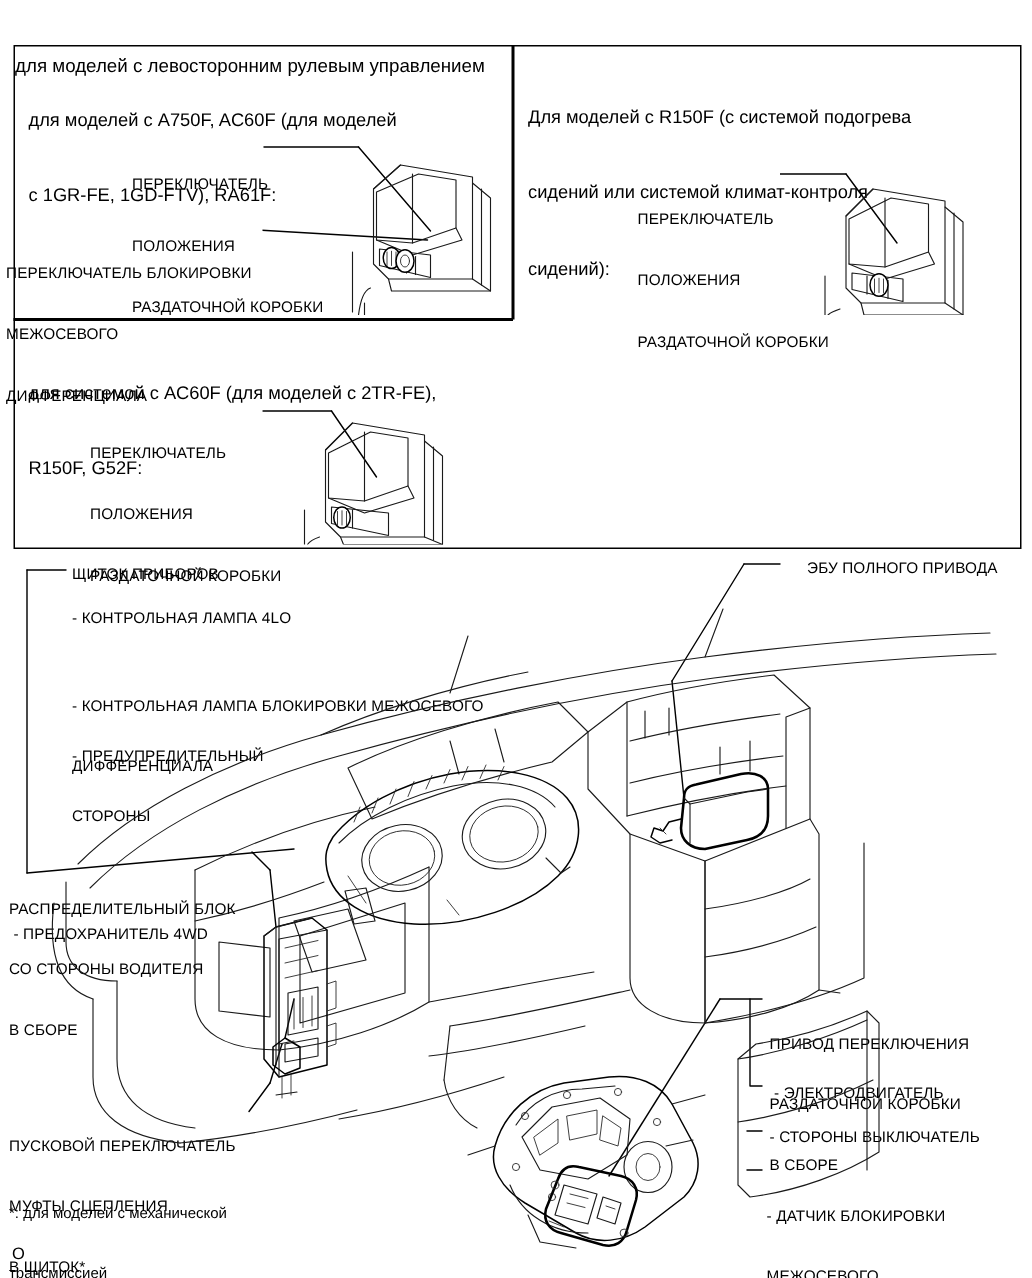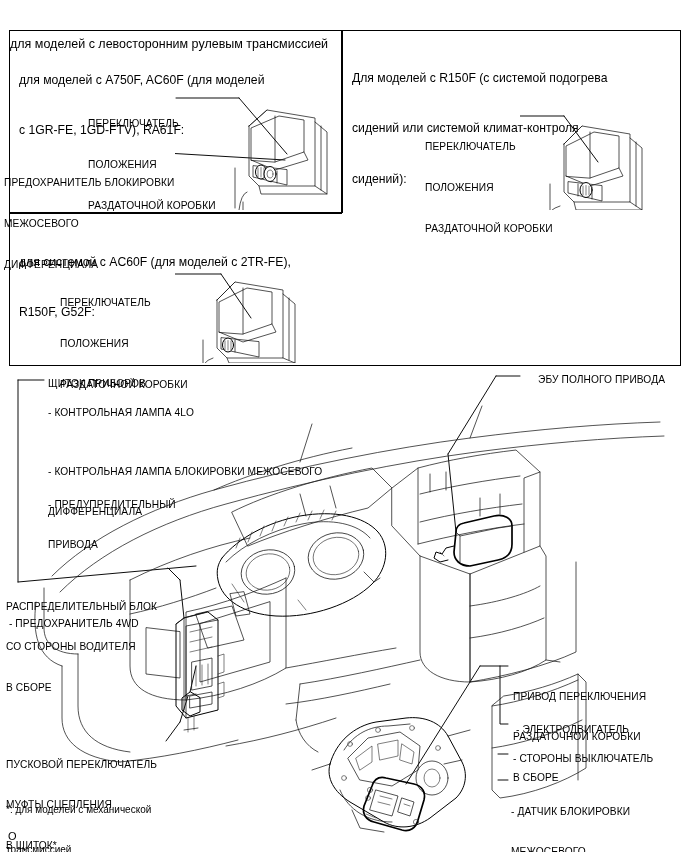--- a/index.html
+++ b/index.html
@@ -39,40 +39,40 @@
   .lead{fill:none;stroke:#000;stroke-width:.95;stroke-linecap:round;stroke-linejoin:round;}
   .wht{fill:#fff;}
   #bottom-o{left:8px;top:830px;font-size:11px;}
 </style>
 </head>
 <body>
 
 <div class="page">
 
   <div class="txt" id="intro">
-    <div>для моделей с левосторонним рулевым трансмиссией</div>
+    <div>для моделей с левосторонним рулевым управлением</div>
   </div>
 
   <div id="panelbox"></div>
   <div id="vdiv"></div>
   <div id="hdiv"></div>
 
   <div class="txt panel-title" style="left:19px;top:38px;">
     <div>для моделей с A750F, AC60F (для моделей</div>
     <div>с 1GR-FE, 1GD-FTV), RA61F:</div>
   </div>
 
   <div class="txt callout" style="left:88px;top:89px;">
     <div>ПЕРЕКЛЮЧАТЕЛЬ</div>
     <div>ПОЛОЖЕНИЯ</div>
     <div>РАЗДАТОЧНОЙ КОРОБКИ</div>
   </div>
 
   <div class="txt callout" style="left:4px;top:148px;">
-    <div>ПРЕДОХРАНИТЕЛЬ БЛОКИРОВКИ</div>
+    <div>ПЕРЕКЛЮЧАТЕЛЬ БЛОКИРОВКИ</div>
     <div>МЕЖОСЕВОГО</div>
     <div>ДИФФЕРЕНЦИАЛА</div>
   </div>
 
   <svg class="art" style="left:175px;top:82px;" width="165" height="128" viewBox="0 0 165 128">
 
     <path class="lead" d="M1,16 L64,16"></path>
     <path class="lead" d="M64,16 L112,72"></path>
     <path class="lead" d="M-60,68 L110,78" transform="translate(0,0)"></path>
 
@@ -163,21 +163,21 @@
   </svg>
 
   <div class="txt mlabel" style="left:48px;top:377px;">ЩИТОК ПРИБОРОВ</div>
   <div class="txt mlabel" style="left:48px;top:406px;">- КОНТРОЛЬНАЯ ЛАМПА 4LO</div>
   <div class="txt mlabel" style="left:48px;top:438px;">
     <div>- КОНТРОЛЬНАЯ ЛАМПА БЛОКИРОВКИ МЕЖОСЕВОГО</div>
     <div>ДИФФЕРЕНЦИАЛА</div>
   </div>
   <div class="txt mlabel" style="left:48px;top:471px;">
     <div>- ПРЕДУПРЕДИТЕЛЬНЫЙ</div>
-    <div>ПРИВОДА</div>
+    <div>СТОРОНЫ</div>
   </div>
 
   <div class="txt mlabel" style="left:526px;top:373px;margin-left:12px;">ЭБУ ПОЛНОГО ПРИВОДА</div>
 
   <div class="txt mlabel" style="left:6px;top:573px;">
     <div>РАСПРЕДЕЛИТЕЛЬНЫЙ БЛОК</div>
     <div>СО СТОРОНЫ ВОДИТЕЛЯ</div>
     <div>В СБОРЕ</div>
   </div>
   <div class="txt mlabel" style="left:6px;top:617px;"> - ПРЕДОХРАНИТЕЛЬ 4WD</div>

